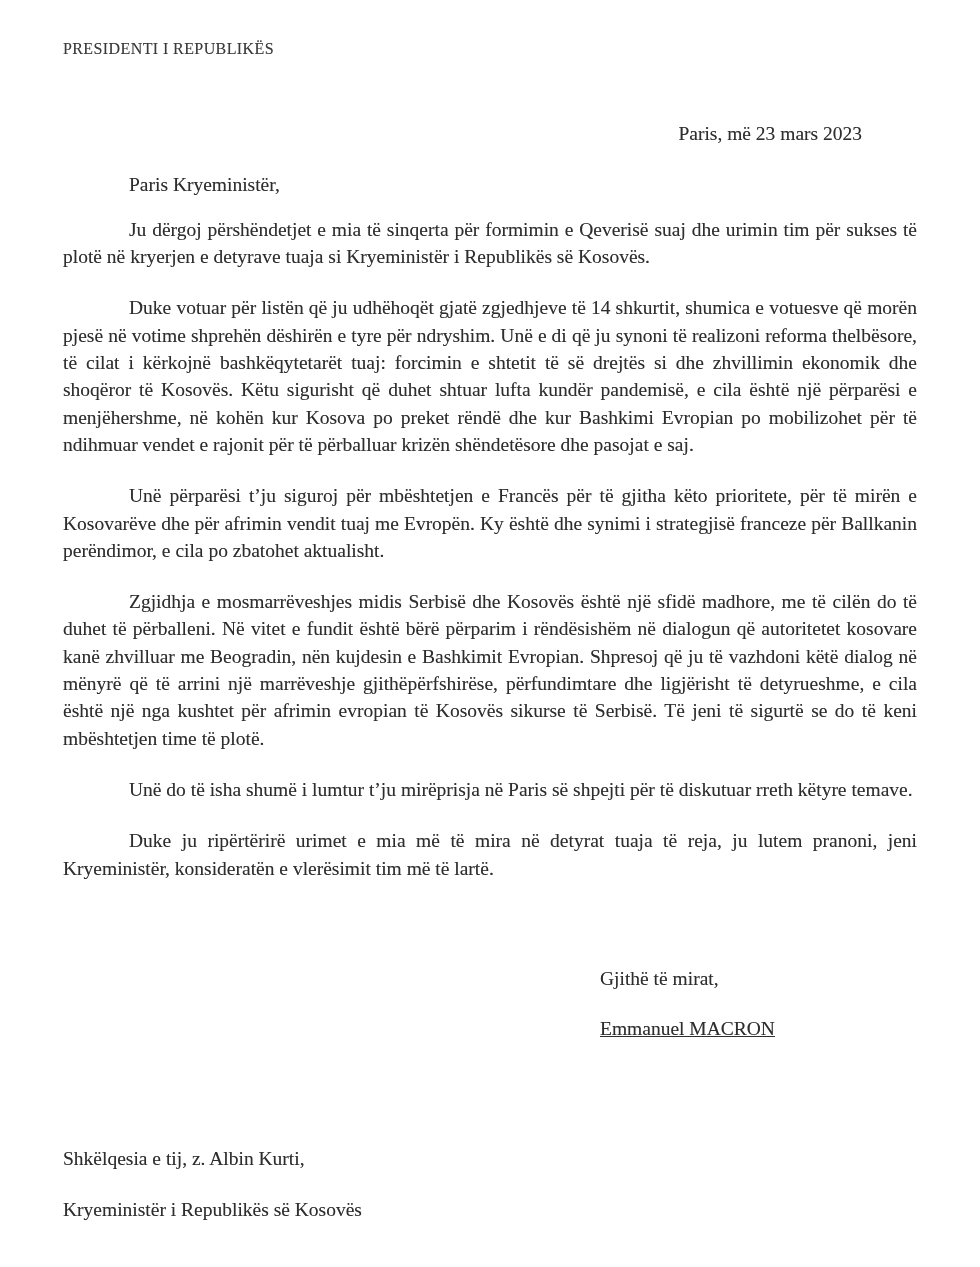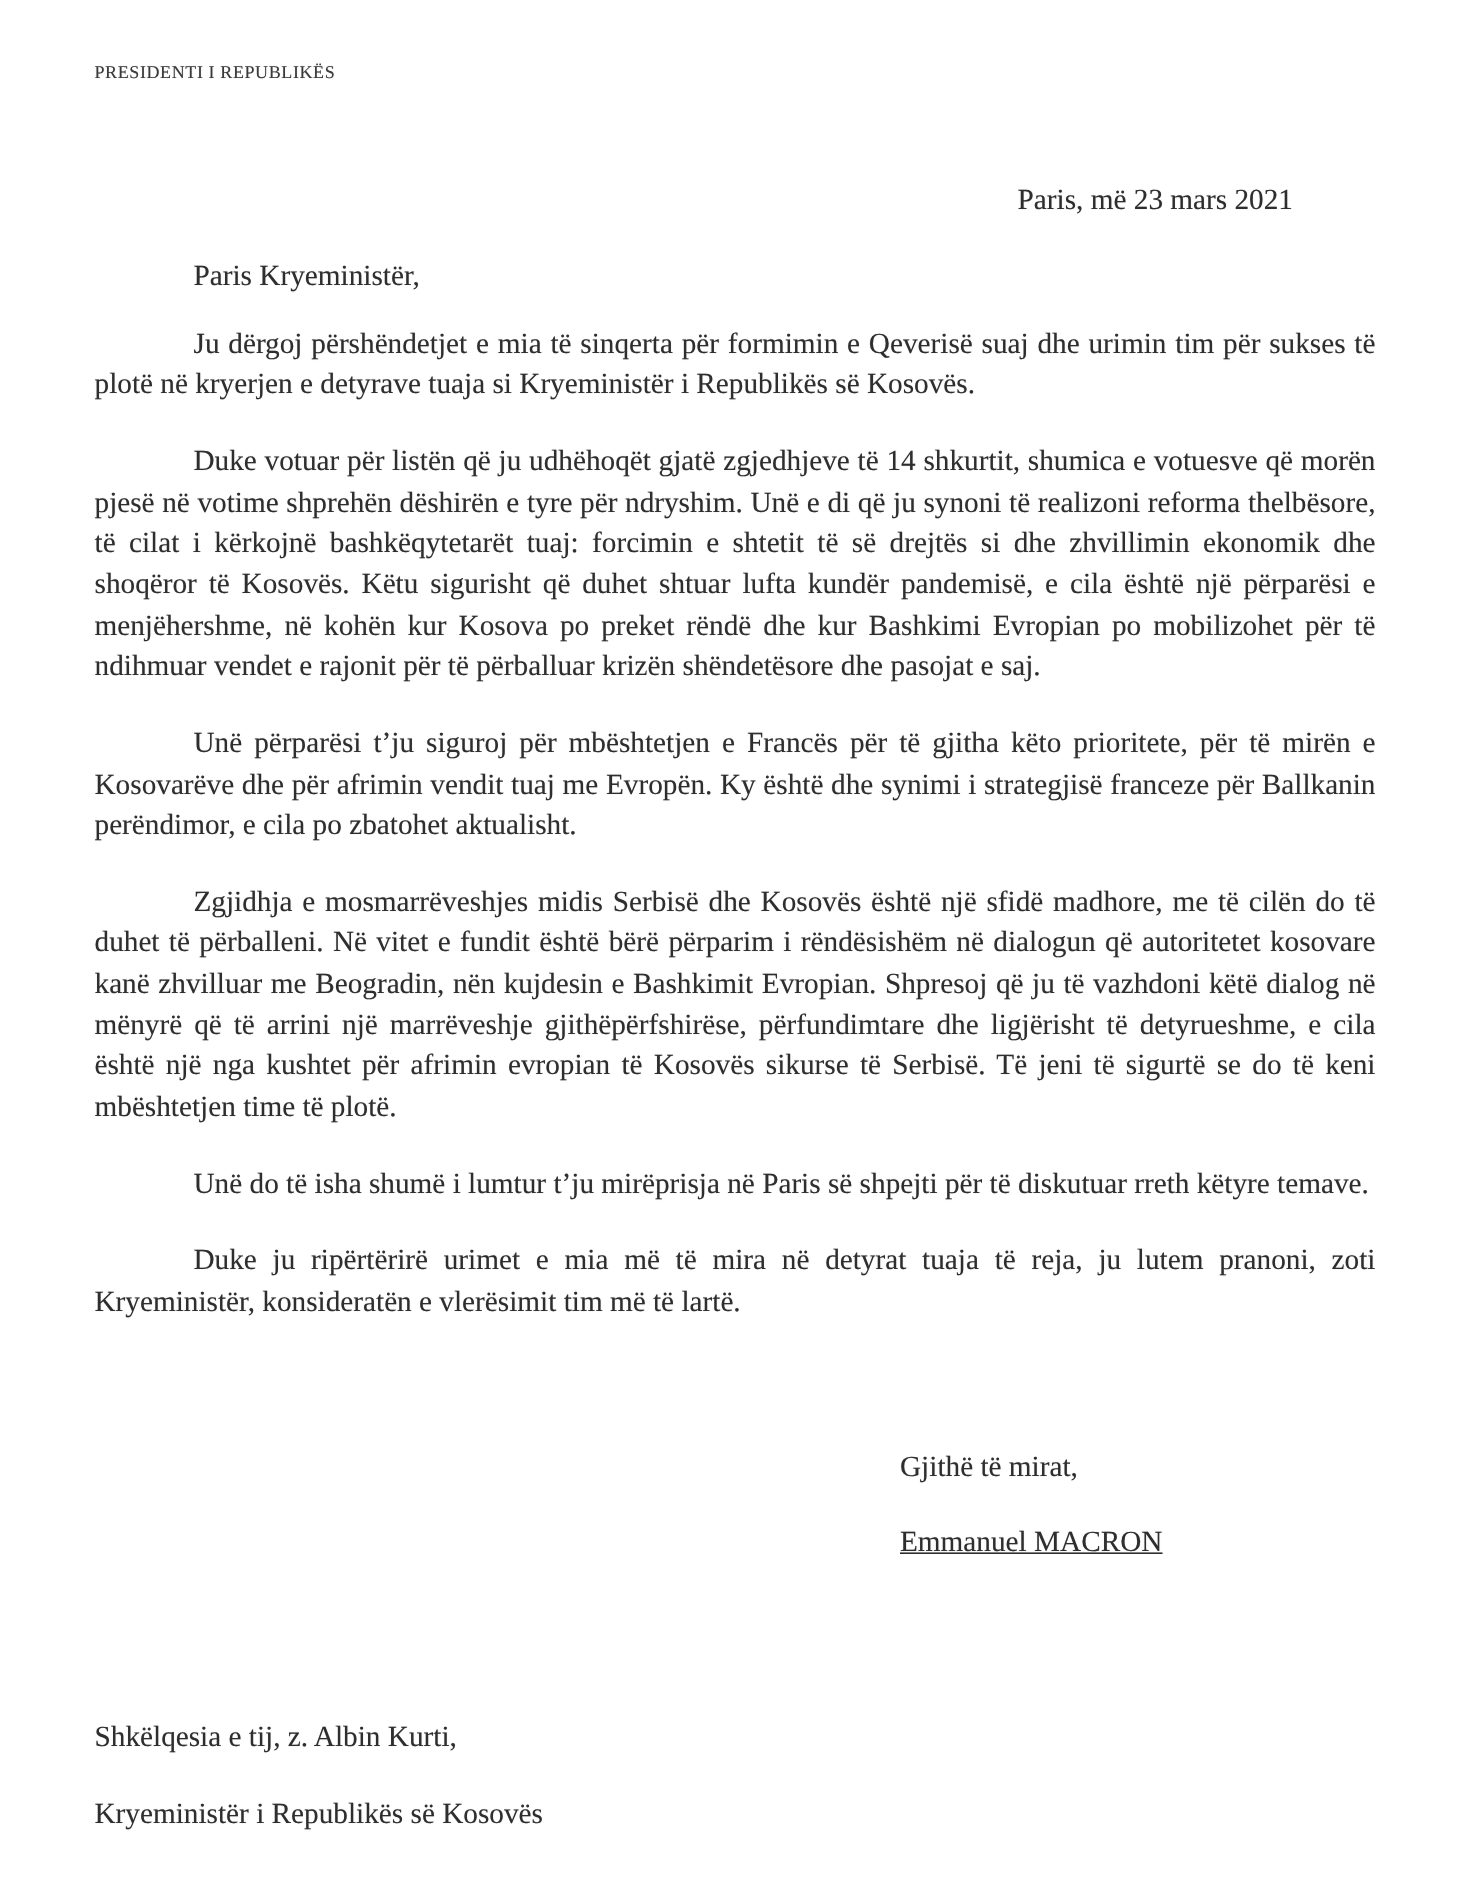--- a/index.html
+++ b/index.html
@@ -15,21 +15,21 @@
     background: #ffffff;
     padding: 35px 63px 0 63px;
     font-family: "Liberation Serif", "DejaVu Serif", serif;
     color: #2e2e2e;
     font-size: 19.5px;
     line-height: 27.3px;
     text-shadow: 0 0 0.6px rgba(70,70,70,0.45);
     overflow: hidden;
   }
   .letterhead {
-    font-size: 12px;
+    font-size: 16px;
     letter-spacing: 0.4px;
     color: #3a3a3a;
   }
   .dateline {
     margin-top: 58px;
     text-align: right;
     padding-right: 55px;
   }
   .salutation {
     margin-top: 23px;
@@ -57,35 +57,35 @@
     margin-top: 23px;
   }
 </style>
 </head>
 <body>
 
 <div class="page">
 
   <div class="letterhead">PRESIDENTI I REPUBLIKËS</div>
 
-  <div class="dateline">Paris, më 23 mars 2021</div>
+  <div class="dateline">Paris, më 23 mars 2023</div>
 
   <div class="salutation">Paris Kryeministër,</div>
 
   <p class="body-para">Ju dërgoj përshëndetjet e mia të sinqerta për formimin e Qeverisë suaj dhe urimin tim për sukses të plotë në kryerjen e detyrave tuaja si Kryeministër i Republikës së Kosovës.</p>
 
   <p class="body-para">Duke votuar për listën që ju udhëhoqët gjatë zgjedhjeve të 14 shkurtit, shumica e votuesve që morën pjesë në votime shprehën dëshirën e tyre për ndryshim. Unë e di që ju synoni të realizoni reforma thelbësore, të cilat i kërkojnë bashkëqytetarët tuaj: forcimin e shtetit të së drejtës si dhe zhvillimin ekonomik dhe shoqëror të Kosovës. Këtu sigurisht që duhet shtuar lufta kundër pandemisë, e cila është një përparësi e menjëhershme, në kohën kur Kosova po preket rëndë dhe kur Bashkimi Evropian po mobilizohet për të ndihmuar vendet e rajonit për të përballuar krizën shëndetësore dhe pasojat e saj.</p>
 
   <p class="body-para">Unë përparësi t’ju siguroj për mbështetjen e Francës për të gjitha këto prioritete, për të mirën e Kosovarëve dhe për afrimin vendit tuaj me Evropën. Ky është dhe synimi i strategjisë franceze për Ballkanin perëndimor, e cila po zbatohet aktualisht.</p>
 
   <p class="body-para">Zgjidhja e mosmarrëveshjes midis Serbisë dhe Kosovës është një sfidë madhore, me të cilën do të duhet të përballeni. Në vitet e fundit është bërë përparim i rëndësishëm në dialogun që autoritetet kosovare kanë zhvilluar me Beogradin, nën kujdesin e Bashkimit Evropian. Shpresoj që ju të vazhdoni këtë dialog në mënyrë që të arrini një marrëveshje gjithëpërfshirëse, përfundimtare dhe ligjërisht të detyrueshme, e cila është një nga kushtet për afrimin evropian të Kosovës sikurse të Serbisë. Të jeni të sigurtë se do të keni mbështetjen time të plotë.</p>
 
   <p class="body-para">Unë do të isha shumë i lumtur t’ju mirëprisja në Paris së shpejti për të diskutuar rreth këtyre temave.</p>
 
-  <p class="body-para">Duke ju ripërtërirë urimet e mia më të mira në detyrat tuaja të reja, ju lutem pranoni, zoti Kryeministër, konsideratën e vlerësimit tim më të lartë.</p>
+  <p class="body-para">Duke ju ripërtërirë urimet e mia më të mira në detyrat tuaja të reja, ju lutem pranoni, jeni Kryeministër, konsideratën e vlerësimit tim më të lartë.</p>
 
   <div class="closing">Gjithë të mirat,</div>
 
   <div class="signature">Emmanuel MACRON</div>
 
   <div class="recipient">
     <div class="recipient-name">Shkëlqesia e tij, z. Albin Kurti,</div>
     <div class="recipient-title">Kryeministër i Republikës së Kosovës</div>
   </div>
 

